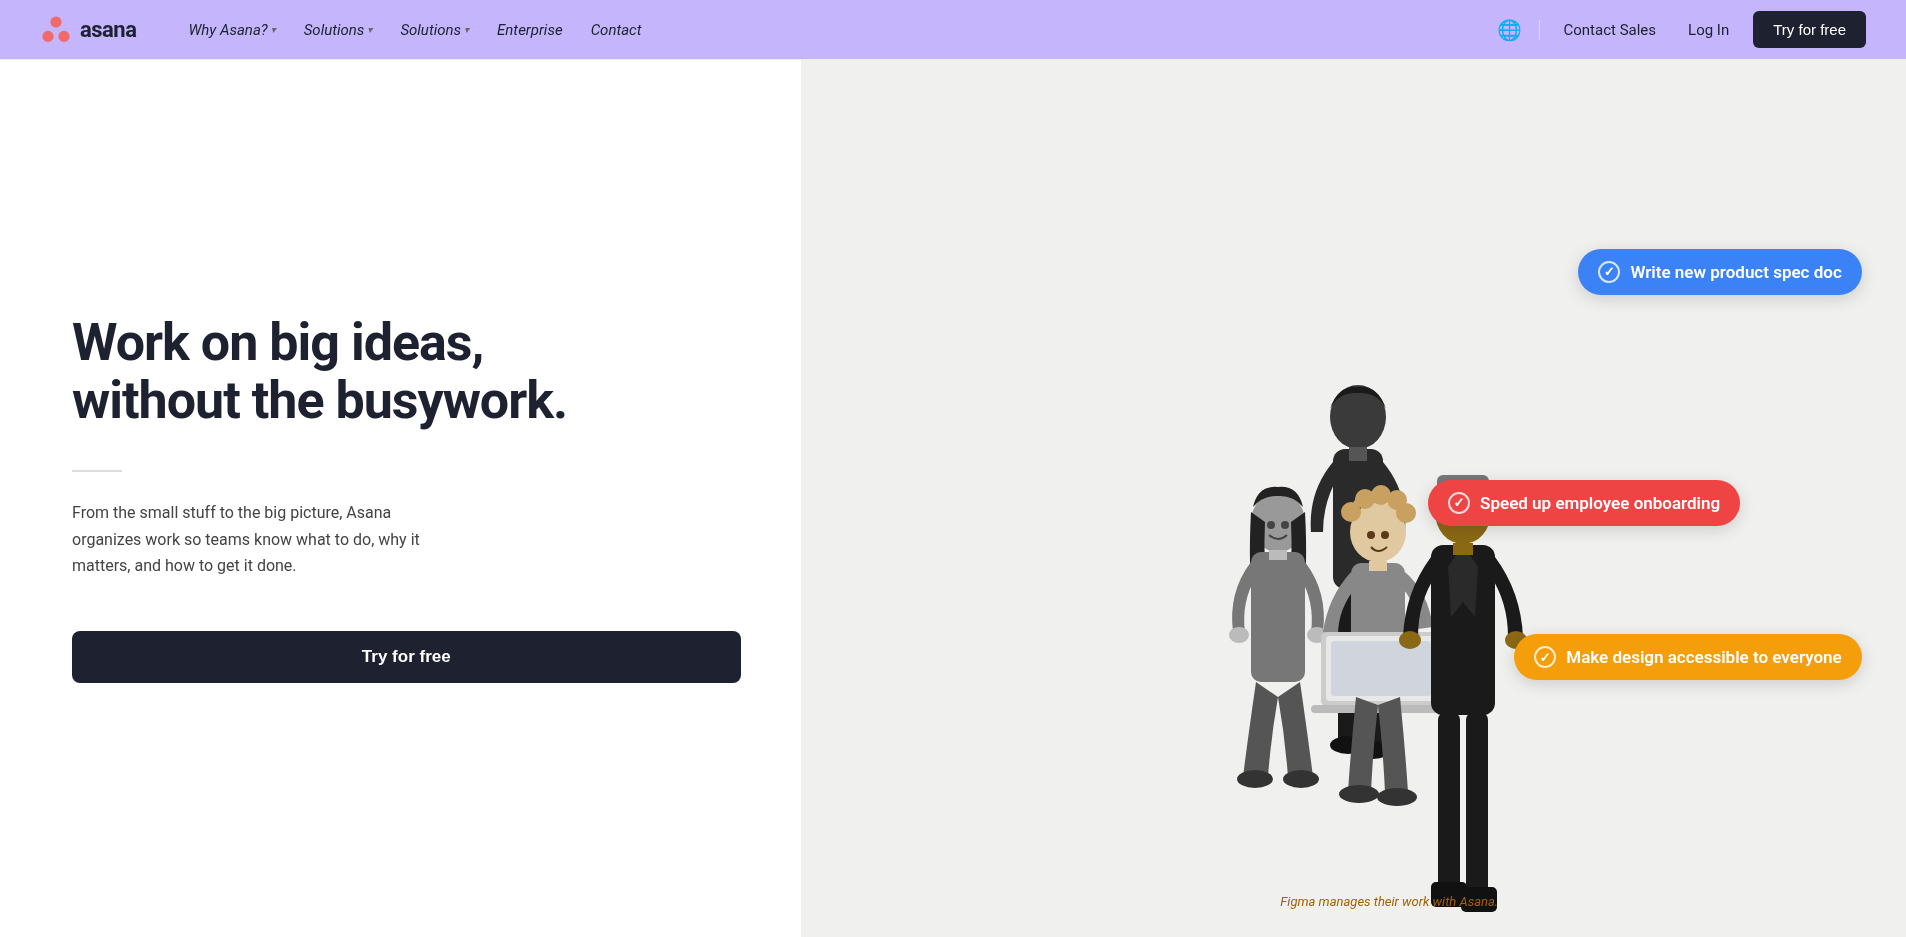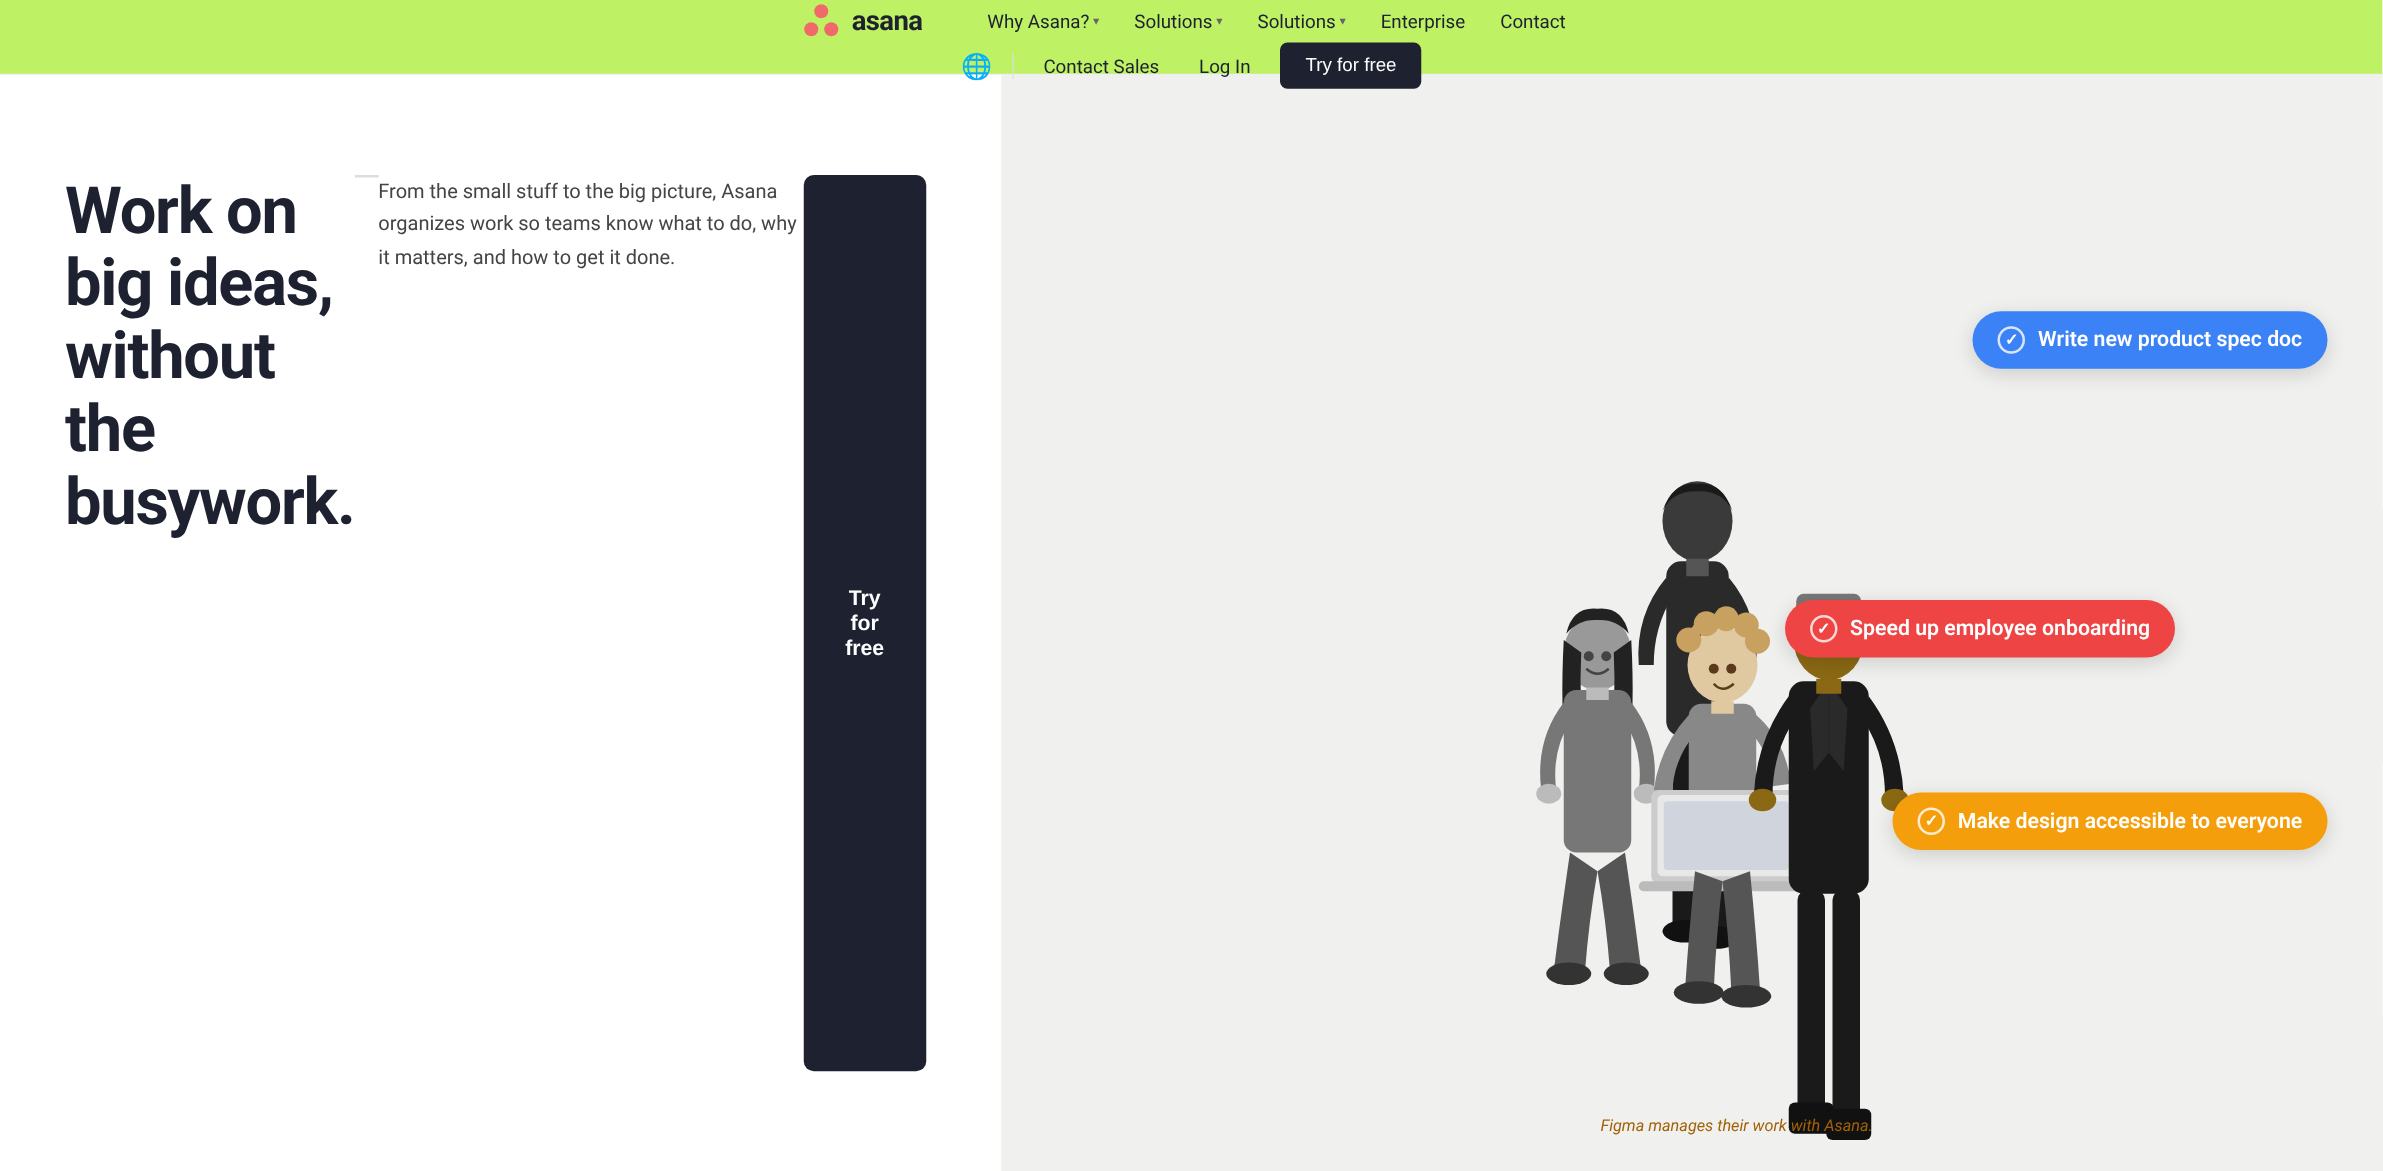--- a/index.html
+++ b/index.html
@@ -1,51 +1,51 @@
 <!DOCTYPE html>
 <html><head>
   <meta charset="utf-8">
   <style>
     * { margin: 0; padding: 0; box-sizing: border-box; }
     body { font-family: -apple-system, BlinkMacSystemFont, 'Segoe UI', Roboto, sans-serif; background: #fff; overflow-x: hidden; }
 
     
     nav {
       display: flex; align-items: center; justify-content: space-between;
-      padding: 0 40px; height: 60px; background: #bef264;
-      border-bottom: 1px solid #eee; position: sticky; top: 0; z-index: 100; flex-direction: column;
+      padding: 0 40px; height: 60px; background: #c4b5fd;
+      border-bottom: 1px solid #eee; position: sticky; top: 0; z-index: 100;
     }
     .nav-logo { display: flex; align-items: center; gap: 8px; text-decoration: none; }
     .logo-icon { width: 32px; height: 32px; }
     .logo-text { font-size: 22px; font-weight: 700; color: #1d2130; letter-spacing: -0.5px; }
     .nav-links { display: flex; align-items: center; gap: 4px; }
     .nav-link {
       padding: 8px 12px; font-size: 15px; color: #1d2130; text-decoration: none;
-      cursor: pointer; display: flex; align-items: center; gap: 3px; border-radius: 4px;
+      cursor: pointer; display: flex; align-items: center; gap: 3px; border-radius: 4px; font-style: italic;
     }
     .nav-chevron { font-size: 10px; color: #666; }
     .nav-right { display: flex; align-items: center; gap: 16px; }
     .nav-globe { cursor: pointer; color: #555; font-size: 20px; }
     .nav-divider { width: 1px; height: 20px; background: #ddd; }
     .nav-contact, .nav-login {
       font-size: 15px; color: #1d2130; text-decoration: none; cursor: pointer; padding: 4px 8px;
     }
     .nav-try-btn {
       background: #1d2130; color: #fff; border: none; border-radius: 6px;
       padding: 10px 20px; font-size: 15px; cursor: pointer; font-weight: 500;
     }
 
     
     .hero {
       display: flex; min-height: calc(100vh - 60px);
     }
     .hero-left {
       width: 42%; background: #fff;
-      display: flex; flex-direction: row; justify-content: center;
-      padding: 80px 60px 80px 52px;
+      display: flex; flex-direction: column; justify-content: center;
+      padding: 80px 60px 80px 72px;
     }
     .hero-right {
       width: 58%; background: #f0f0ee;
       display: flex; flex-direction: column; justify-content: flex-end;
       align-items: center; position: relative; overflow: hidden;
       padding-bottom: 20px;
     }
 
     .hero-headline {
       font-size: 52px; font-weight: 700; color: #1d2130; line-height: 1.12;

